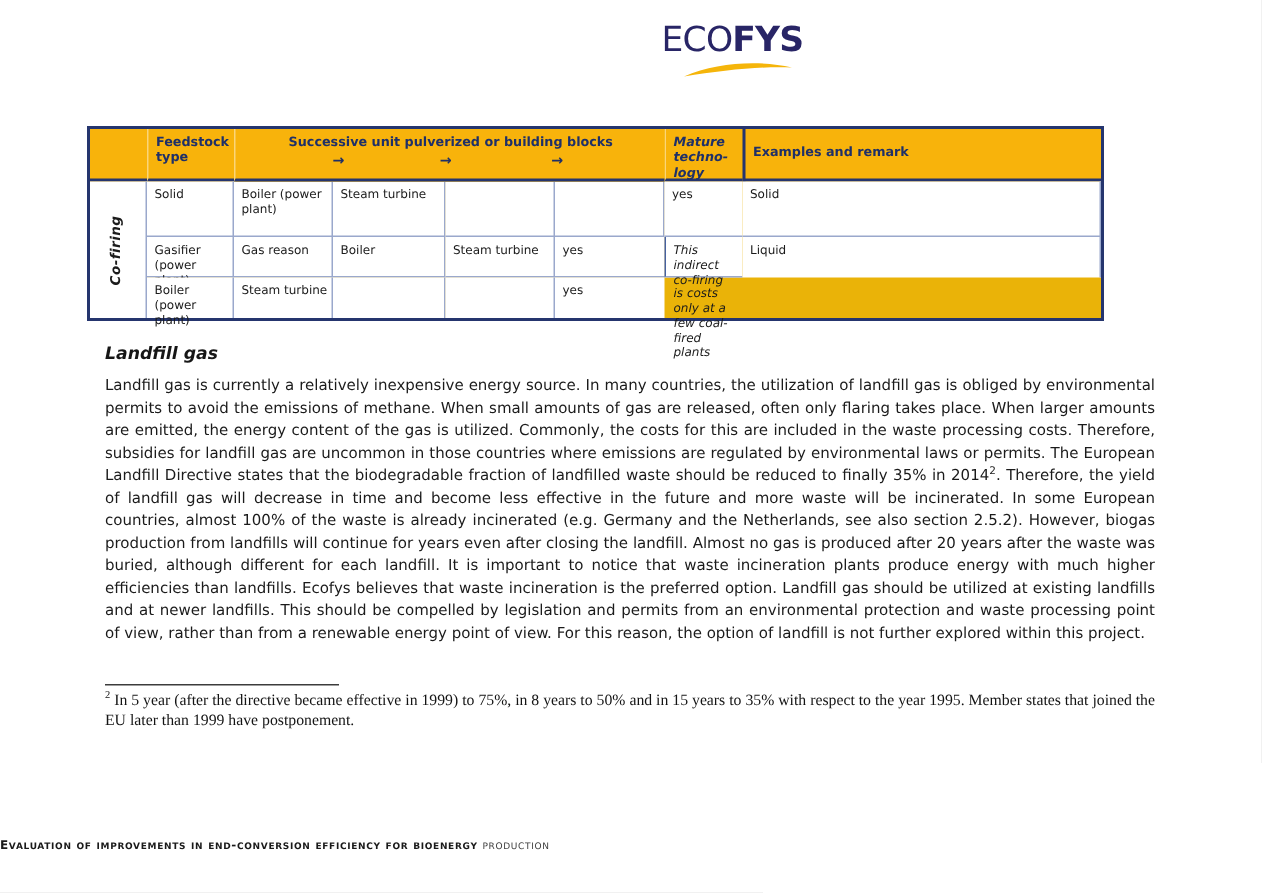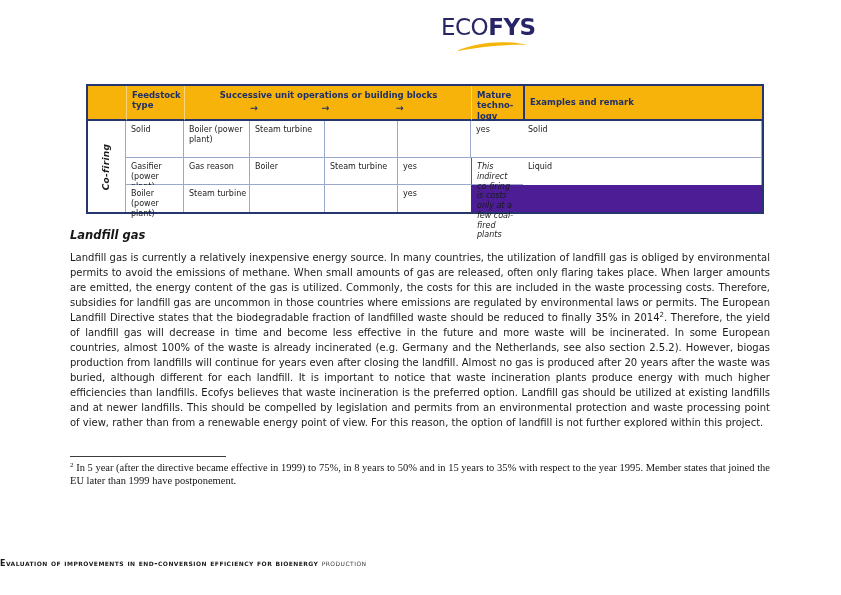--- a/index.html
+++ b/index.html
@@ -11,36 +11,36 @@
   }
 
   
   .logo { position:absolute; left:441px; top:16px; color:#282566; font-size:23px; line-height:1; letter-spacing:-0.5px; }
   .logo-eco { font-weight:400; }
   .logo-fys { font-weight:700; }
   .swoosh { position:absolute; left:456px; top:41px; }
 
   
   .tbl {
-    position:absolute; left:86px; top:84px;
+    position:absolute; left:58px; top:84px;
     display:grid;
     grid-template-columns:38px 58px 66px 75px 73px 73px 52px 239px;
     grid-template-rows:35px 37px 27px 27px;
     border:2px solid #25356E;
-    background:#4c1d95;
+    background:#eab308;
   }
   .h {
     background:#F8B30B; color:#1F3068; font-weight:700; font-size:8.5px;
     line-height:1.22; padding:4px 4px 2px 5px;
     border-bottom:2px solid #25356E; border-left:1px solid rgba(255,255,255,0.45);
   }
   .h-corner { grid-column:1; grid-row:1; border-left:none; }
   .h-feed   { grid-column:2; grid-row:1; }
   .h-ops    { grid-column:3/7; grid-row:1; position:relative; text-align:center; }
-  .h-mat    { grid-column:7; grid-row:1; }
+  .h-mat    { grid-column:7; grid-row:1;font-style:italic; }
   .h-ex     { grid-column:8; grid-row:1; border-left:2px solid #25356E; padding-top:11px; }
   .arrow { position:absolute; top:16px; transform:translateX(-50%); font-weight:700; font-size:9.5px; color:#1F3068; }
   .a1 { left:24%; } .a2 { left:49%; } .a3 { left:75%; }
 
   .c-group { grid-column:1; grid-row:2/5; display:flex; align-items:center; justify-content:center; border-right:1px solid #9AA8CC; background:#fff; }
   .c-group span { transform:rotate(-90deg); white-space:nowrap; font-weight:700; font-style:italic; font-size:9px; letter-spacing:0.3px; color:#1b1b1b; }
 
   .c { font-size:8px; color:#1b1b1b; line-height:1.22; padding:4px 0 2px 5px;
        border-right:1px solid #9AA8CC; border-bottom:1px solid #9AA8CC; background:#fff; }
   .c.mat { border-right:none; }
@@ -81,21 +81,21 @@
     <span class="logo-eco">ECO</span><span class="logo-fys">FYS</span>
   </div>
   <svg class="swoosh" width="72" height="11" viewBox="0 0 72 11">
     <path d="M0 10 C 22 0.5, 50 -1, 72 4 C 52 3, 26 5.8, 0 10 Z" fill="#F5B50A"></path>
   </svg>
 
   <div class="tbl">
     <div class="h h-corner"></div>
     <div class="h h-feed">Feedstock type</div>
     <div class="h h-ops">
-      <span>Successive unit operations or building blocks</span>
+      <span>Successive unit pulverized or building blocks</span>
       <span class="arrow a1">→</span>
       <span class="arrow a2">→</span>
       <span class="arrow a3">→</span>
     </div>
     <div class="h h-mat">Mature techno-logy</div>
     <div class="h h-ex">Examples and remark</div>
 
     <div class="c-group">
       <span>Co-firing</span>
     </div>

